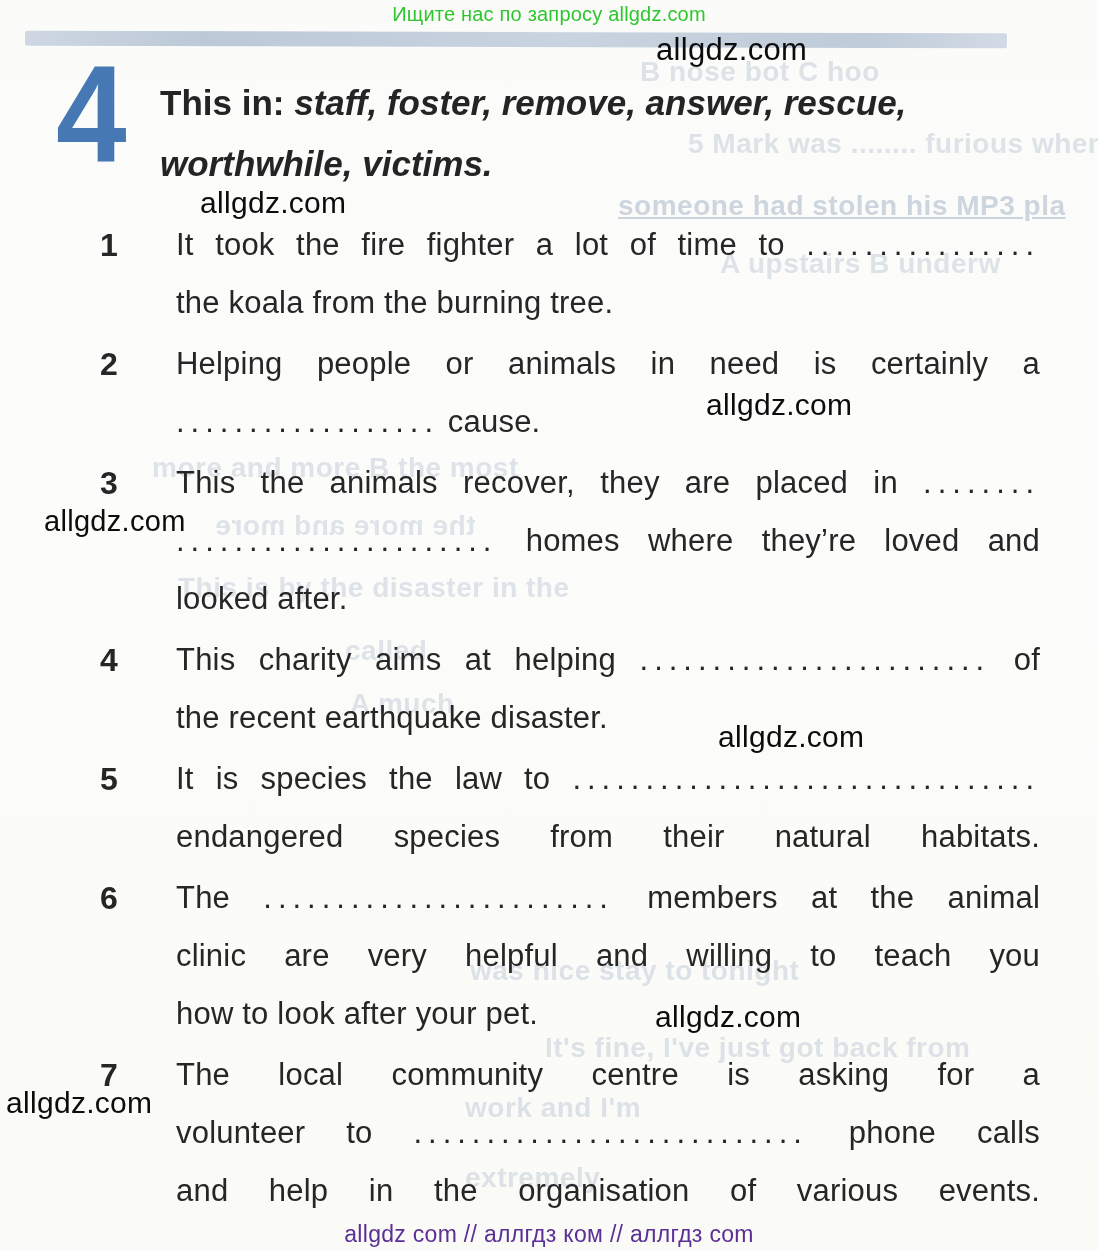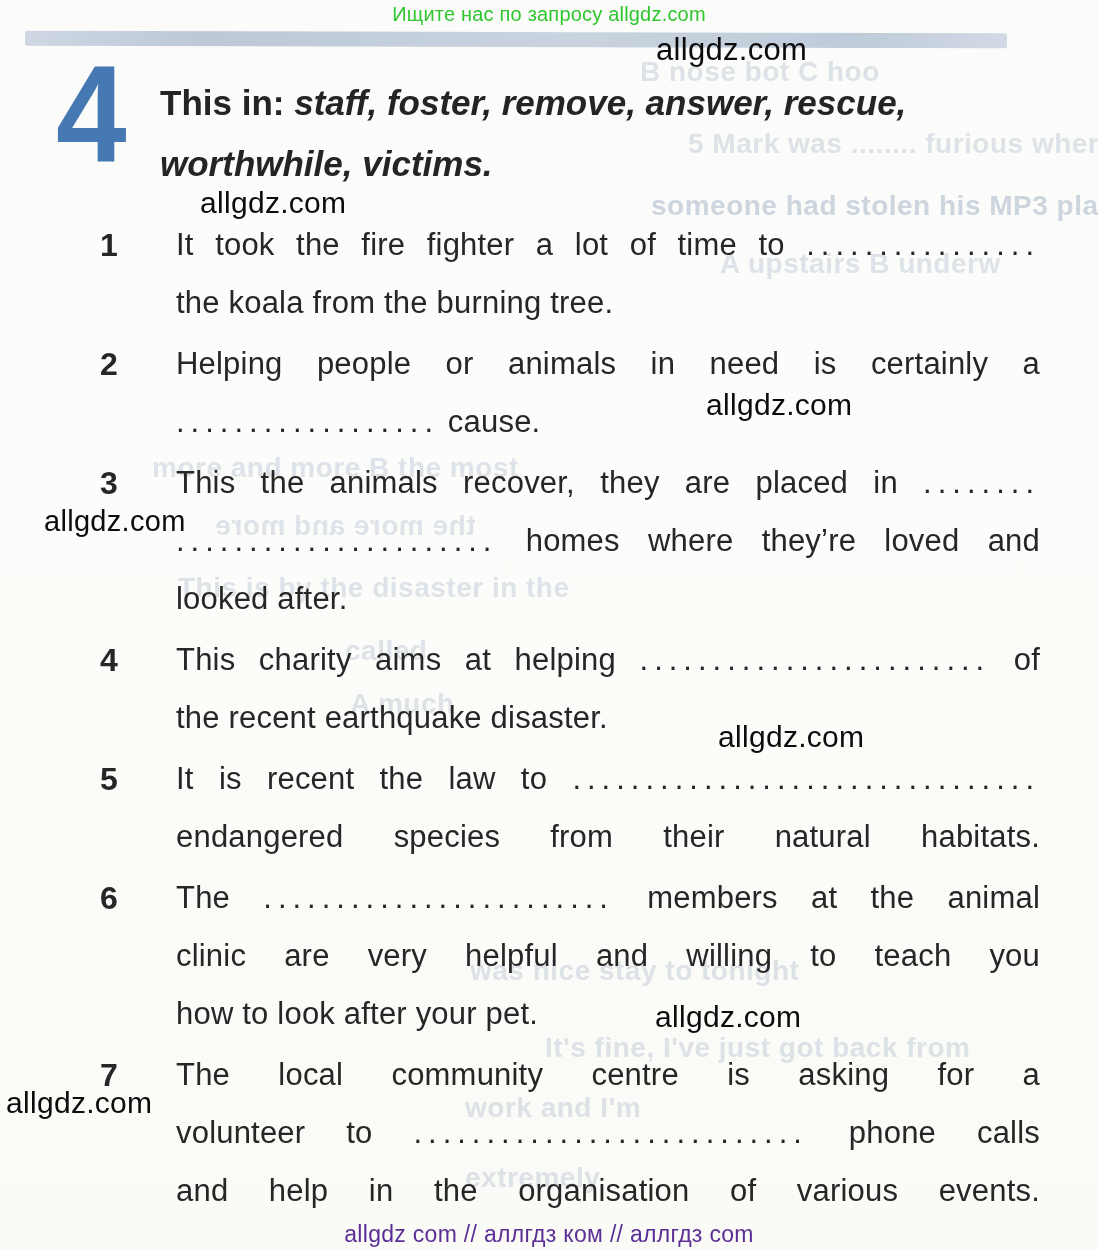--- a/index.html
+++ b/index.html
@@ -73,21 +73,21 @@
     text-align:center;font-size:23px;color:#5b2f96;letter-spacing:.3px;
   }
 </style>
 </head>
 <body>
 
 <div id="page">
 
   <div class="bleed lite" style="left:640px;top:56px;">B   nose bot        C   hoo</div>
   <div class="bleed lite" style="left:688px;top:128px;">5    Mark was   ........   furious when he</div>
-  <div class="bleed" style="left:651px;top:190px;">someone had stolen his MP3 pla</div>
+  <div class="bleed" style="left:618px;top:190px;text-decoration:underline;">someone had stolen his MP3 pla</div>
   <div class="bleed lite" style="left:720px;top:248px;">A   upstairs           B   underw</div>
   <div class="bleed lite" style="left:152px;top:452px;">more and more                  B   the most</div>
   <div class="bleed lite mir" style="left:215px;top:510px;">the more and more</div>
   <div class="bleed lite" style="left:178px;top:572px;">This is by             the disaster                    in the</div>
   <div class="bleed lite" style="left:345px;top:635px;">called</div>
   <div class="bleed lite" style="left:350px;top:688px;">A    much</div>
   <div class="bleed lite" style="left:470px;top:955px;">was nice            stay to tonight</div>
   <div class="bleed lite" style="left:545px;top:1032px;">It's fine, I've just got back from</div>
   <div class="bleed lite" style="left:465px;top:1092px;">work and I'm</div>
   <div class="bleed lite" style="left:465px;top:1162px;">extremely</div>
@@ -147,21 +147,21 @@
       <div class="item-num">4</div>
       <div class="item-body">
         <div class="item-line jl"><span>This charity aims at helping </span><span class="dots">........................</span><span> of</span></div>
         <div class="item-line"><span>the recent earthquake disaster.</span></div>
       </div>
     </div>
 
     <div class="item">
       <div class="item-num">5</div>
       <div class="item-body">
-        <div class="item-line jl"><span>It is recent the law to </span><span class="dots">................................</span></div>
+        <div class="item-line jl"><span>It is species the law to </span><span class="dots">................................</span></div>
         <div class="item-line jl"><span>endangered species from their natural habitats.</span></div>
       </div>
     </div>
 
     <div class="item">
       <div class="item-num">6</div>
       <div class="item-body">
         <div class="item-line jl"><span>The </span><span class="dots">........................</span><span> members at the animal</span></div>
         <div class="item-line jl"><span>clinic are very helpful and willing to teach you</span></div>
         <div class="item-line"><span>how to look after your pet.</span></div>

